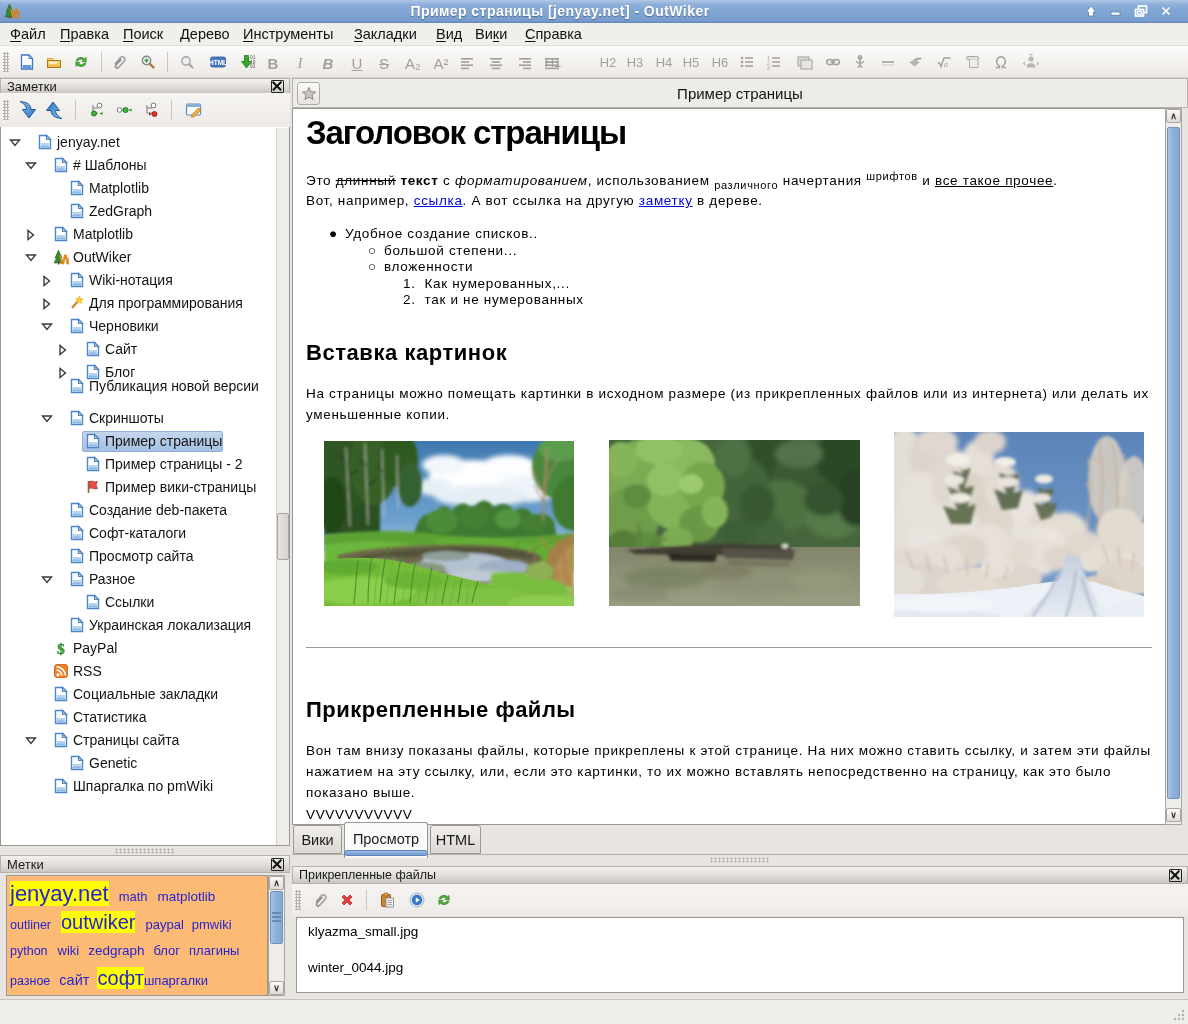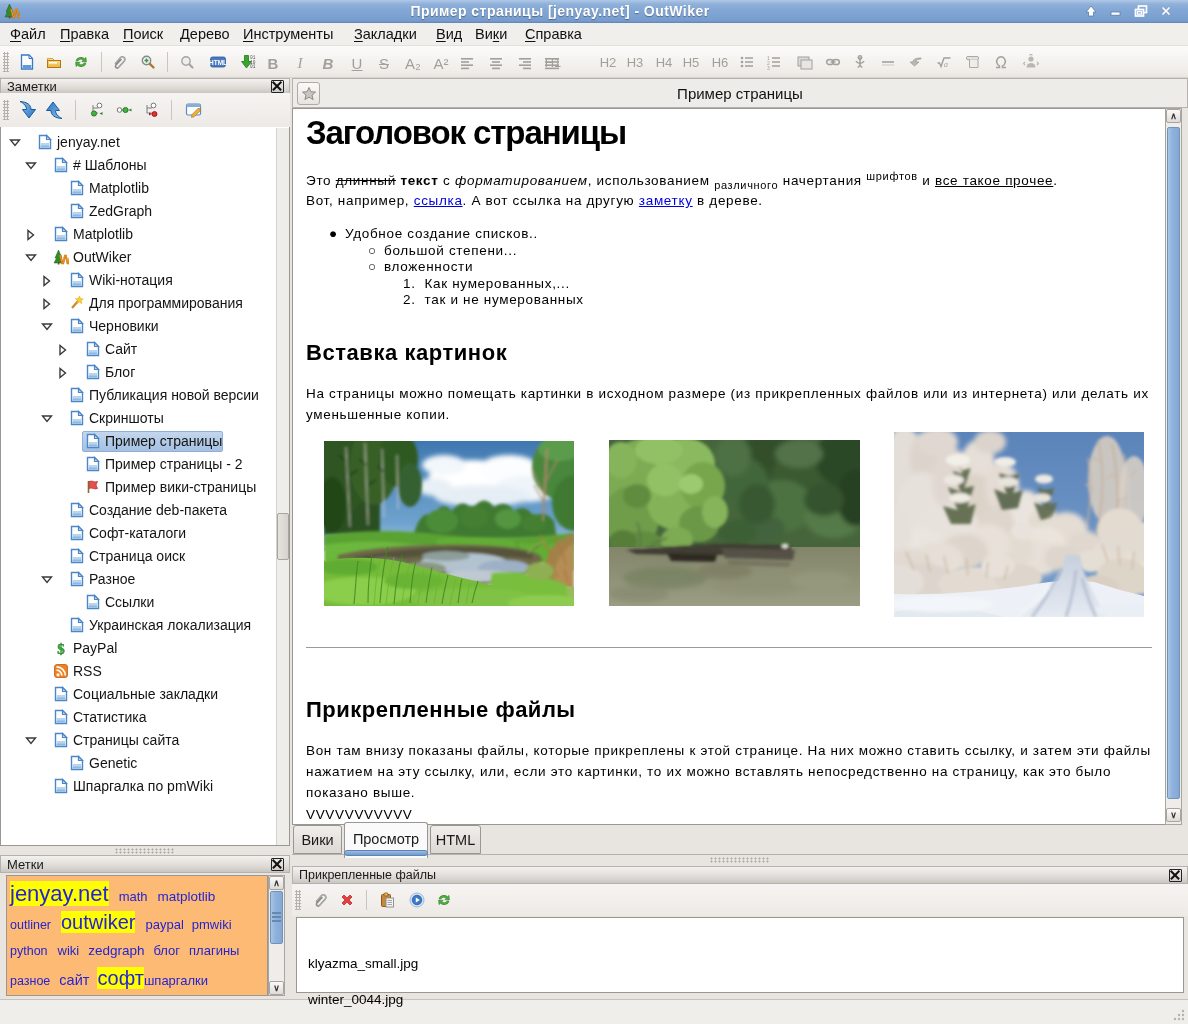--- a/index.html
+++ b/index.html
@@ -56,21 +56,21 @@
 #tabrow{left:292px;top:820px;width:896px;height:43px;}
 .tab{position:absolute;top:5px;height:29px;background:linear-gradient(#f0eeeb,#dcd9d4);border:1px solid #9a9792;border-radius:3px 3px 0 0;font-size:14.5px;color:#1a1a1a;text-align:center;}
 .tab.active{top:2px;height:36px;background:#fbfafa;border-bottom:none;z-index:3;}
 .tab .tl{display:block;margin-top:6px;}
 .tab.active .tl{margin-top:8px;}
 #tab-blue{position:absolute;top:30px;height:6px;background:linear-gradient(#9dbce2,#6f9ACF);border:1px solid #5c84b8;border-radius:3px;z-index:4;}
 
 #att-hdr{left:292px;top:866px;width:896px;height:18px;}
 #att-tb{left:292px;top:884px;width:896px;height:32px;background:linear-gradient(#f6f4f2,#edeae6);}
 #att-list{left:296px;top:917px;width:888px;height:76px;background:#fff;border:1px solid #9a9792;}
-#att-list .fn{position:absolute;left:11px;font-size:13.5px;margin-top:32px;}
+#att-list .fn{position:absolute;left:11px;font-size:13.5px;}
 .dots-h{position:absolute;width:60px;height:6px;background-image:radial-gradient(circle at 1.5px 1.5px,#aaa7a2 0.9px,transparent 1.1px);background-size:4px 3px;}
 </style></head><body>
 <svg width="0" height="0" style="position:absolute">
     <defs>
       <linearGradient id="fgrad" x1="0" y1="0" x2="0" y2="1">
         <stop offset="0" stop-color="#fad98a"></stop>
         <stop offset="1" stop-color="#eeb33c"></stop>
       </linearGradient>
       <linearGradient id="bgrad" x1="0" y1="0" x2="1" y2="1">
         <stop offset="0" stop-color="#8ec0ee"></stop>
@@ -401,21 +401,21 @@
         <path d="M3 1.5 L3 10.5 L8.5 6 z" fill="none" stroke="#3a3a3a" stroke-width="1.4"></path>
       </svg>
       <svg class="abs ticon" style="left:84px" width="16" height="16" viewBox="0 0 16 16">
         <path d="M2.5 1.5 h7 l4 4 v9 h-11 z" fill="#ffffff" stroke="#4a86c8" stroke-width="1.4"></path>
         <path d="M9.5 1.5 l4 4 h-4 z" fill="#cfe0f2" stroke="#4a86c8" stroke-width="1.2"></path>
         <rect x="3.6" y="9" width="8.6" height="4.6" fill="#b8d4ee"></rect>
         <rect x="3.6" y="11.6" width="8.6" height="2" fill="#8fb8e0"></rect>
       </svg>
       <span class="lbl" style="left:104px">Блог</span>
     </div>
-<div class="trow" style="top:257px">
+<div class="trow" style="top:248px">
       <svg class="abs ticon" style="left:68px" width="16" height="16" viewBox="0 0 16 16">
         <path d="M2.5 1.5 h7 l4 4 v9 h-11 z" fill="#ffffff" stroke="#4a86c8" stroke-width="1.4"></path>
         <path d="M9.5 1.5 l4 4 h-4 z" fill="#cfe0f2" stroke="#4a86c8" stroke-width="1.2"></path>
         <rect x="3.6" y="9" width="8.6" height="4.6" fill="#b8d4ee"></rect>
         <rect x="3.6" y="11.6" width="8.6" height="2" fill="#8fb8e0"></rect>
       </svg>
       <span class="lbl" style="left:88px">Публикация новой версии</span>
     </div>
 <div class="trow" style="top:280px">
       <svg class="abs arr" style="left:40px" width="12" height="12" viewBox="0 0 12 12">
@@ -473,21 +473,21 @@
       </svg>
       <span class="lbl" style="left:88px">Софт-каталоги</span>
     </div>
 <div class="trow" style="top:418px">
       <svg class="abs ticon" style="left:68px" width="16" height="16" viewBox="0 0 16 16">
         <path d="M2.5 1.5 h7 l4 4 v9 h-11 z" fill="#ffffff" stroke="#4a86c8" stroke-width="1.4"></path>
         <path d="M9.5 1.5 l4 4 h-4 z" fill="#cfe0f2" stroke="#4a86c8" stroke-width="1.2"></path>
         <rect x="3.6" y="9" width="8.6" height="4.6" fill="#b8d4ee"></rect>
         <rect x="3.6" y="11.6" width="8.6" height="2" fill="#8fb8e0"></rect>
       </svg>
-      <span class="lbl" style="left:88px">Страница оиск</span>
+      <span class="lbl" style="left:88px">Просмотр сайта</span>
     </div>
 <div class="trow" style="top:441px">
       <svg class="abs arr" style="left:40px" width="12" height="12" viewBox="0 0 12 12">
         <path d="M1.5 3 L10.5 3 L6 8.5 z" fill="none" stroke="#3a3a3a" stroke-width="1.4"></path>
       </svg>
       <svg class="abs ticon" style="left:68px" width="16" height="16" viewBox="0 0 16 16">
         <path d="M2.5 1.5 h7 l4 4 v9 h-11 z" fill="#ffffff" stroke="#4a86c8" stroke-width="1.4"></path>
         <path d="M9.5 1.5 l4 4 h-4 z" fill="#cfe0f2" stroke="#4a86c8" stroke-width="1.2"></path>
         <rect x="3.6" y="9" width="8.6" height="4.6" fill="#b8d4ee"></rect>
         <rect x="3.6" y="11.6" width="8.6" height="2" fill="#8fb8e0"></rect>

